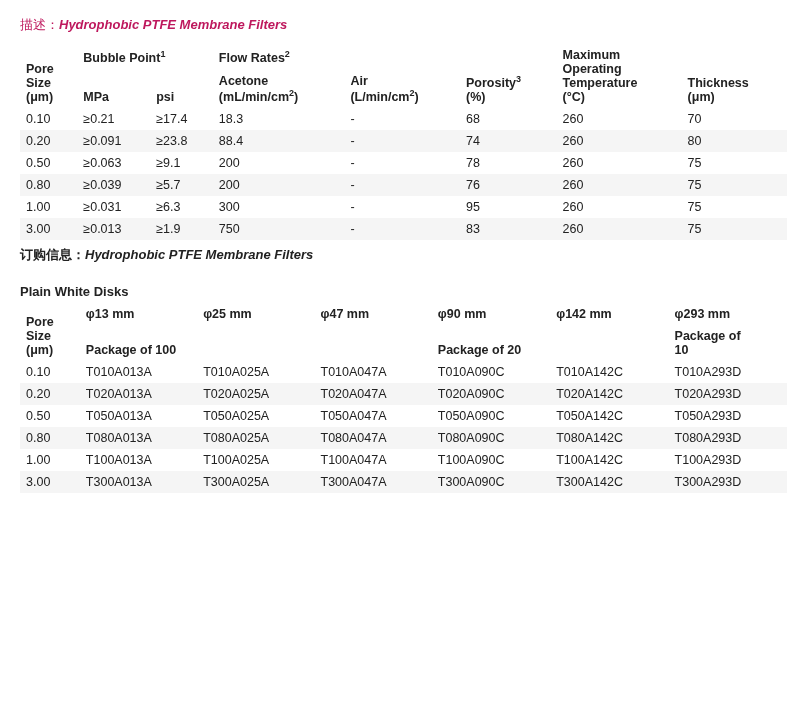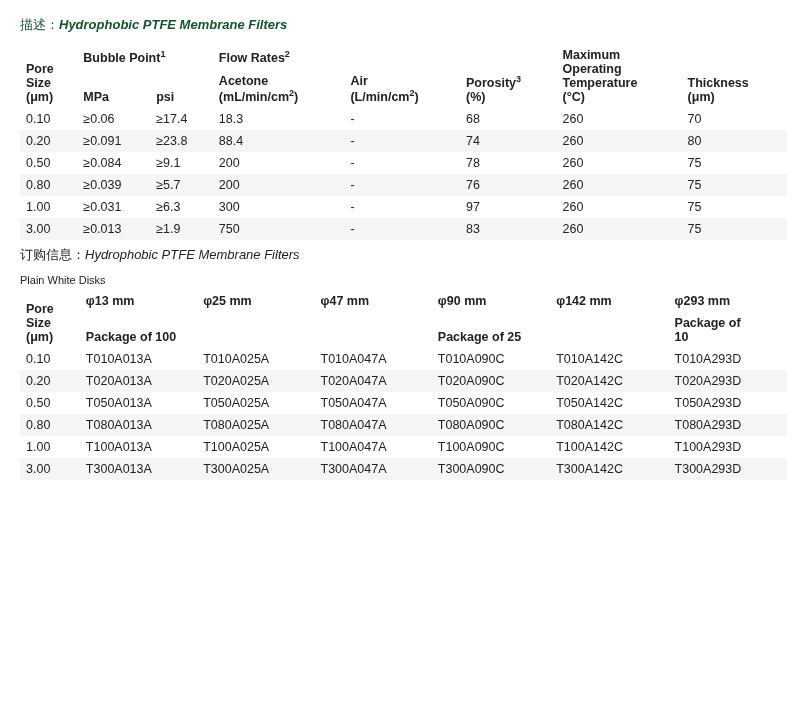--- a/index.html
+++ b/index.html
@@ -13,21 +13,21 @@
       min-height: 721px;
     }
     .section-title {
       font-weight: bold;
       font-size: 13px;
       margin-bottom: 10px;
       color: #333;
     }
     .section-title span {
       font-weight: normal;
-      color: #14532d;
+      color: #be185d;
     }
     table {
       border-collapse: collapse;
       width: 100%;
       margin-bottom: 6px;
     }
     th, td {
       padding: 4px 6px;
       text-align: left;
       font-size: 12.5px;
@@ -43,30 +43,30 @@
     .prop-table tr:nth-child(even) td {
       background: #f5f5f5;
     }
     .order-table th, .order-table td {
       border: none;
     }
     .order-table tr:nth-child(even) td {
       background: #f5f5f5;
     }
     .order-info {
-      font-weight: normal;
+      font-weight: bold;
       font-size: 13px;
       margin-bottom: 4px;
       margin-top: 4px;
     }
     .subheading {
-      font-weight: normal;
-      font-size: 11px;
+      font-weight: bold;
+      font-size: 13px;
       margin-bottom: 4px;
-      margin-top: 10px;
+      margin-top: 20px;
     }
     sup { font-size: 9px; }
   </style>
 </head>
 <body>
 
 <div class="section-title">
   <span>描述：</span><span style="font-style:italic; font-weight:bold;">Hydrophobic PTFE Membrane Filters</span>
 </div>
 
@@ -83,41 +83,41 @@
     <tr>
       <th>MPa</th>
       <th>psi</th>
       <th>Acetone<br>(mL/min/cm<sup>2</sup>)</th>
       <th>Air<br>(L/min/cm<sup>2</sup>)</th>
     </tr>
   </thead>
   <tbody id="prop-tbody">
   <tr style="background: rgb(255, 255, 255);">
       <td>0.10</td>
-      <td>≥0.06</td>
+      <td>≥0.21</td>
       <td>≥17.4</td>
       <td>18.3</td>
       <td>-</td>
       <td>68</td>
       <td>260</td>
       <td>70</td>
     </tr>
       <tr style="background: rgb(245, 245, 245);">
       <td>0.20</td>
       <td>≥0.091</td>
       <td>≥23.8</td>
       <td>88.4</td>
       <td>-</td>
       <td>74</td>
       <td>260</td>
       <td>80</td>
     </tr>
       <tr style="background: rgb(255, 255, 255);">
       <td>0.50</td>
-      <td>≥0.084</td>
+      <td>≥0.063</td>
       <td>≥9.1</td>
       <td>200</td>
       <td>-</td>
       <td>78</td>
       <td>260</td>
       <td>75</td>
     </tr>
       <tr style="background: rgb(245, 245, 245);">
       <td>0.80</td>
       <td>≥0.039</td>
@@ -127,21 +127,21 @@
       <td>76</td>
       <td>260</td>
       <td>75</td>
     </tr>
       <tr style="background: rgb(255, 255, 255);">
       <td>1.00</td>
       <td>≥0.031</td>
       <td>≥6.3</td>
       <td>300</td>
       <td>-</td>
-      <td>97</td>
+      <td>95</td>
       <td>260</td>
       <td>75</td>
     </tr>
       <tr style="background: rgb(245, 245, 245);">
       <td>3.00</td>
       <td>≥0.013</td>
       <td>≥1.9</td>
       <td>750</td>
       <td>-</td>
       <td>83</td>
@@ -163,21 +163,21 @@
       <th rowspan="3">Pore<br>Size<br>(μm)</th>
       <th>φ13 mm</th>
       <th>φ25 mm</th>
       <th>φ47 mm</th>
       <th>φ90 mm</th>
       <th>φ142 mm</th>
       <th>φ293 mm</th>
     </tr>
     <tr>
       <th colspan="3"><strong>Package of 100</strong></th>
-      <th colspan="2"><strong>Package of 25</strong></th>
+      <th colspan="2"><strong>Package of 20</strong></th>
       <th><strong>Package of<br>10</strong></th>
     </tr>
   </thead>
   <tbody id="order-tbody">
   <tr style="background: rgb(255, 255, 255);">
       <td>0.10</td>
       <td>T010A013A</td>
       <td>T010A025A</td>
       <td>T010A047A</td>
       <td>T010A090C</td>

